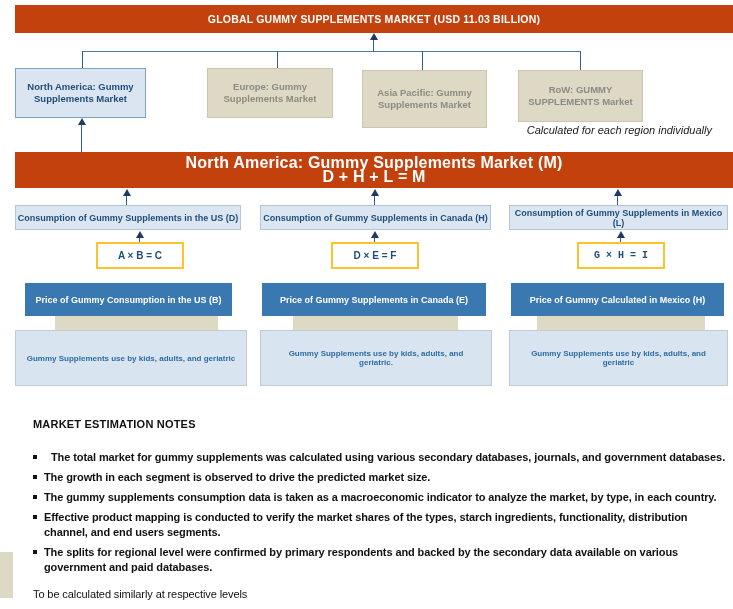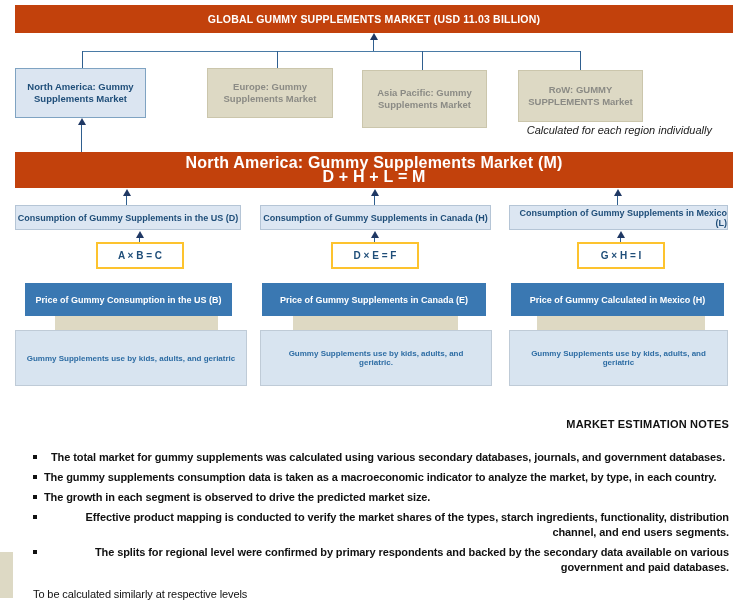--- a/index.html
+++ b/index.html
@@ -1,32 +1,32 @@
 <!DOCTYPE html>
 <html><head>
 <meta charset="utf-8">
 <style>
   html,body{margin:0;padding:0;background:#fff;}
   .page{position:relative;width:733px;height:609px;background:#ffffff;overflow:hidden;
         font-family:"Liberation Sans",sans-serif;}
-  .abs{position:absolute;box-sizing:border-box;text-align:right;}
+  .abs{position:absolute;box-sizing:border-box;}
 
   
   .banner{background:#c2410c;color:#ffffff;display:flex;align-items:center;justify-content:center;
           text-align:center;font-weight:bold;letter-spacing:.2px;}
   .banner.two{flex-direction:column;line-height:14px;}
 
   
   .region{display:flex;align-items:center;justify-content:center;text-align:center;
           font-weight:bold;font-size:9.5px;line-height:12px;padding:2px 8px;}
   .region.blue{background:#dbe5f1;border:1px solid #7fa3c2;color:#1f4e79;}
   .region.beige{background:#ddd9c4;border:1px solid #cbc6ac;color:#8b8b85;}
 
   .consumption{background:#dce6f2;border:1px solid #b5c5d6;color:#1f4e79;font-weight:bold;
-               font-size:9px;display:flex;align-items:center;justify-content:center;}
+               font-size:9px;display:flex;align-items:center;justify-content:center;text-align:center;}
   .formula{background:#ffffff;border:2px solid #fdc32e;color:#1f4e79;font-weight:bold;font-size:10px;
            display:flex;align-items:center;justify-content:center;}
   .price{background:#3a78b2;color:#ffffff;font-weight:bold;font-size:9px;
          display:flex;align-items:center;justify-content:center;text-align:center;}
   .tab{background:#ded9c3;}
   .usage{background:#d8e4f0;border:1px solid #bfcbd7;color:#2e6da4;font-weight:bold;font-size:8px;
          display:flex;align-items:center;justify-content:center;text-align:center;padding:12px 10px;}
 
   
   .vline{width:1px;background:#2f5f8f;}
@@ -90,21 +90,21 @@
 
   <div class="abs ah" style="left:136px;top:231px;"></div>
   <div class="abs vline" style="left:139px;top:238px;height:4px;"></div>
   <div class="abs ah" style="left:371px;top:231px;"></div>
   <div class="abs vline" style="left:374px;top:238px;height:4px;"></div>
   <div class="abs ah" style="left:617px;top:231px;"></div>
   <div class="abs vline" style="left:620px;top:238px;height:4px;"></div>
 
   <div class="abs formula" style="left:96px;top:242px;width:88px;height:27px;">A × B = C</div>
   <div class="abs formula" style="left:331px;top:242px;width:88px;height:27px;">D × E = F</div>
-  <div class="abs formula" style="left:577px;top:242px;width:88px;height:27px;">G × H = I</div>
+  <div class="abs formula" style="left:577px;top:242px;width:88px;height:27px;font-family:Liberation Mono, monospace;">G × H = I</div>
 
   <div class="abs price" style="left:25px;top:283px;width:207px;height:33px;">Price of Gummy Consumption in the US (B)</div>
   <div class="abs price" style="left:262px;top:283px;width:224px;height:33px;">Price of Gummy Supplements in Canada (E)</div>
   <div class="abs price" style="left:511px;top:283px;width:213px;height:33px;">Price of Gummy Calculated in Mexico (H)</div>
 
   <div class="abs tab" style="left:55px;top:316px;width:163px;height:14px;"></div>
   <div class="abs tab" style="left:293px;top:316px;width:165px;height:14px;"></div>
   <div class="abs tab" style="left:537px;top:316px;width:168px;height:14px;"></div>
 
   <div class="abs usage" style="left:15px;top:330px;width:232px;height:56px;">Gummy Supplements use by kids, adults, and geriatric</div>
@@ -112,25 +112,25 @@
   <div class="abs usage" style="left:509px;top:330px;width:219px;height:56px;">Gummy Supplements use by kids, adults, and geriatric</div>
 
   <div class="abs notes" style="left:33px;top:418px;width:696px;">
     <h3>MARKET ESTIMATION NOTES</h3>
     <div class="bullet first">
       <span class="sq"></span>
       <span class="txt">The total market for gummy supplements was calculated using various secondary databases, journals, and government databases.</span>
     </div>
     <div class="bullet">
       <span class="sq"></span>
-      <span class="txt">The gummy supplements consumption data is taken as a macroeconomic indicator to analyze the market, by type, in each country.</span>
+      <span class="txt">The growth in each segment is observed to drive the predicted market size.</span>
     </div>
     <div class="bullet">
       <span class="sq"></span>
-      <span class="txt">The growth in each segment is observed to drive the predicted market size.</span>
+      <span class="txt">The gummy supplements consumption data is taken as a macroeconomic indicator to analyze the market, by type, in each country.</span>
     </div>
     <div class="bullet">
       <span class="sq"></span>
       <span class="txt">Effective product mapping is conducted to verify the market shares of the types, starch ingredients, functionality, distribution channel, and end users segments.</span>
     </div>
     <div class="bullet">
       <span class="sq"></span>
       <span class="txt">The splits for regional level were confirmed by primary respondents and backed by the secondary data available on various government and paid databases.</span>
     </div>
   </div>

